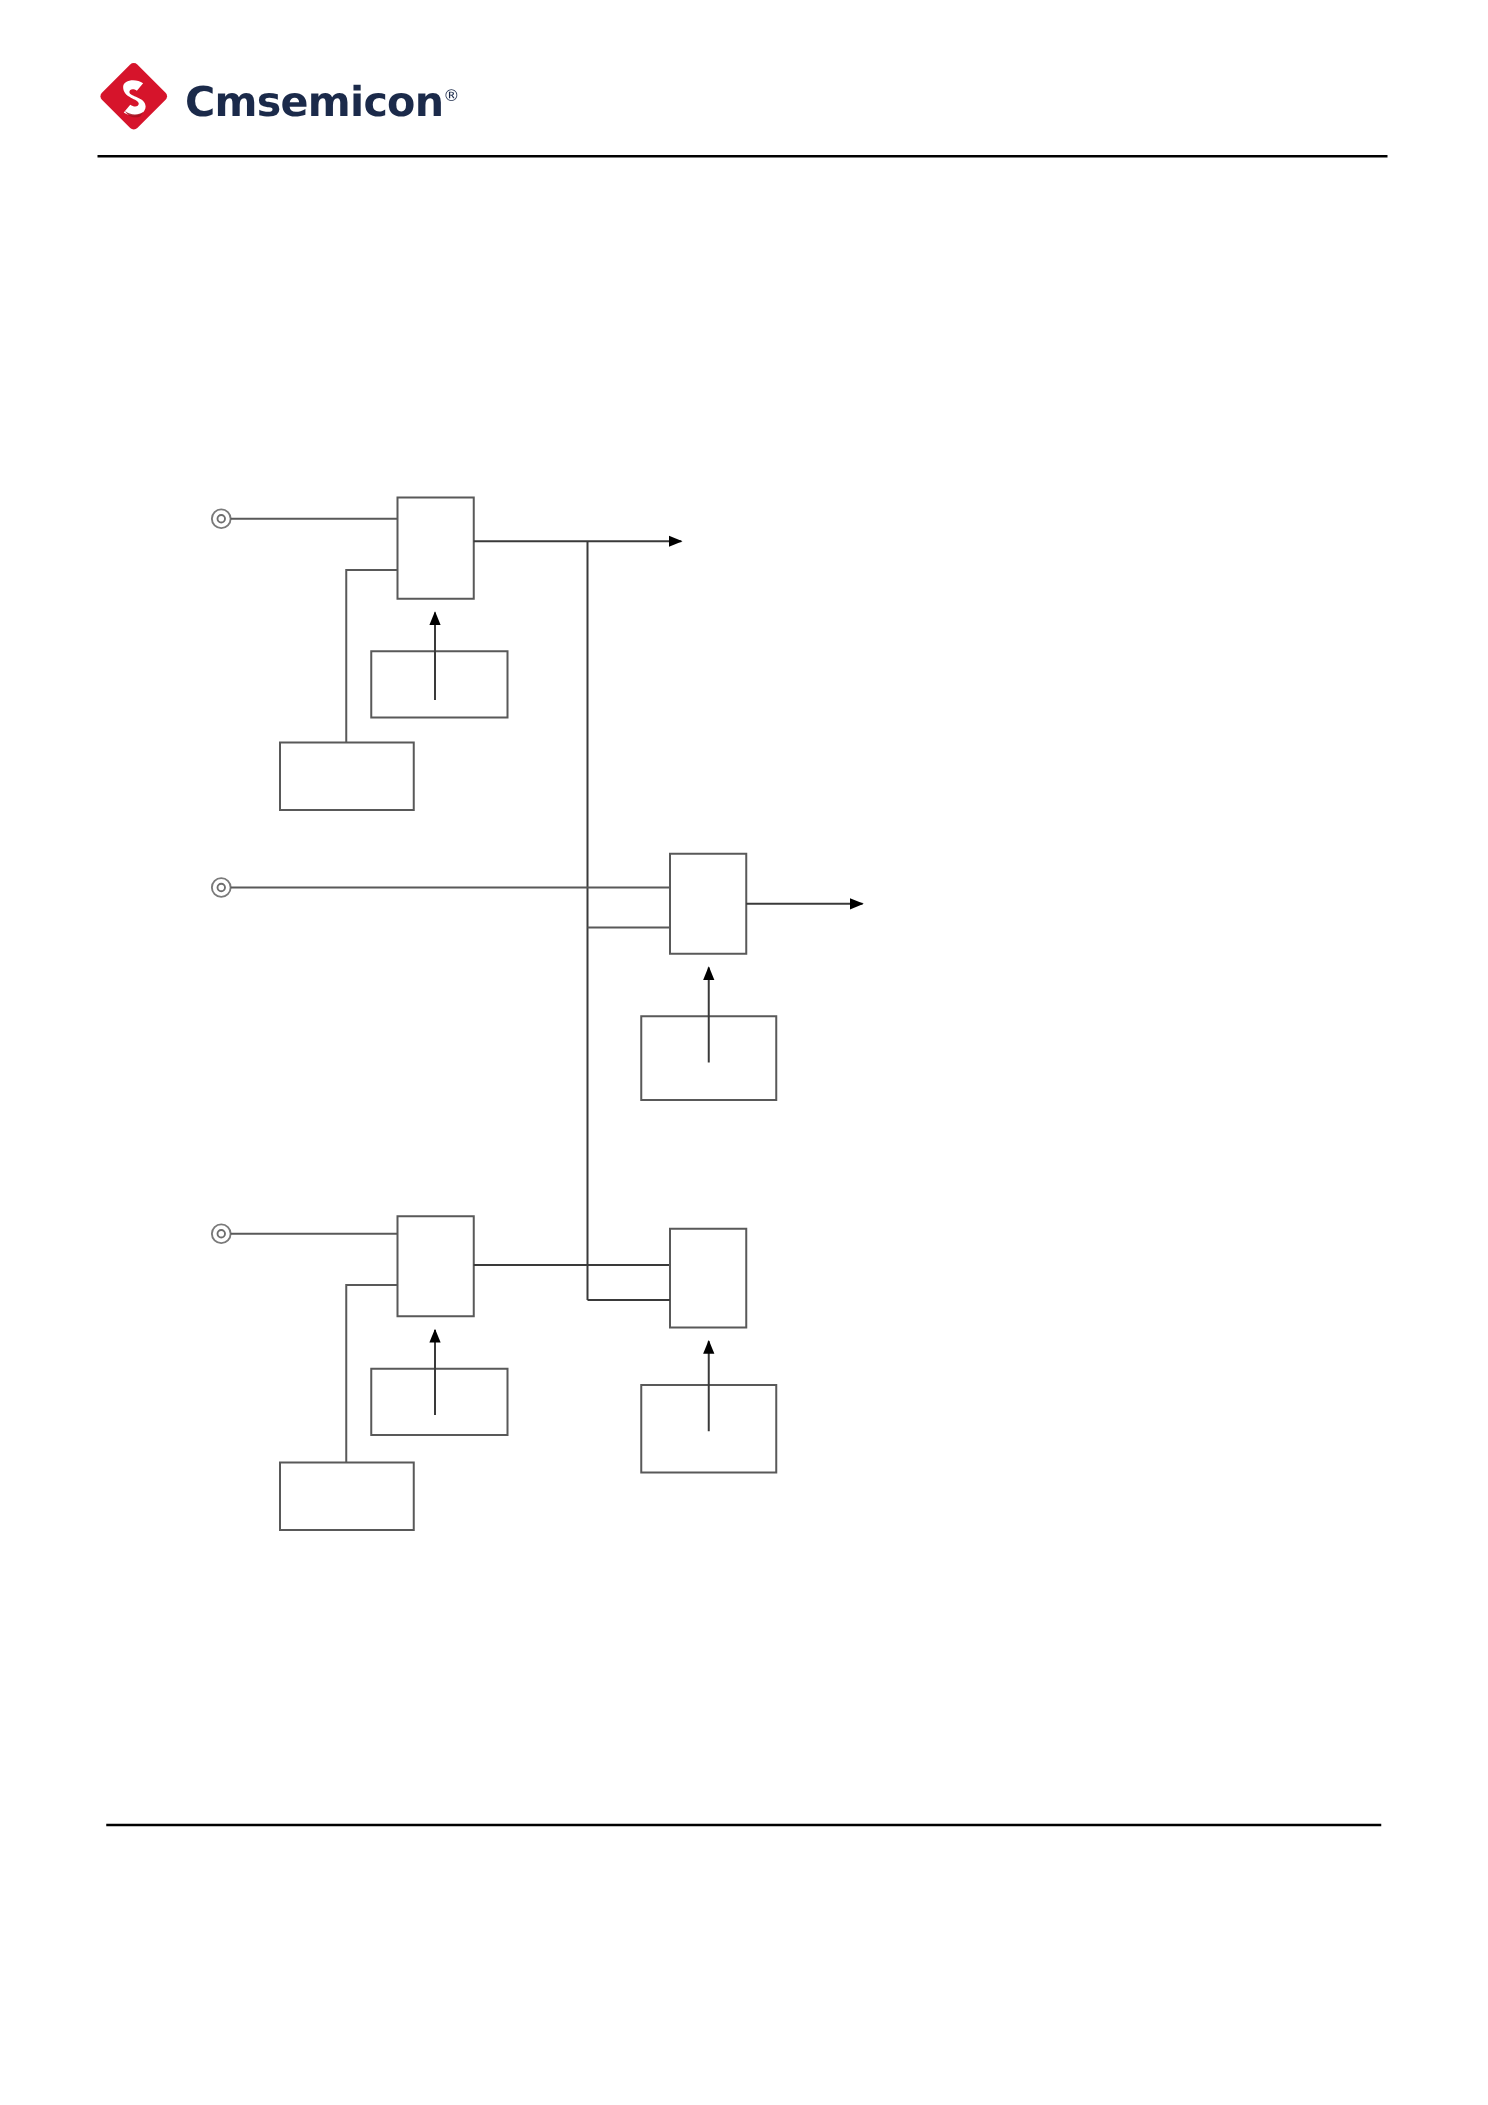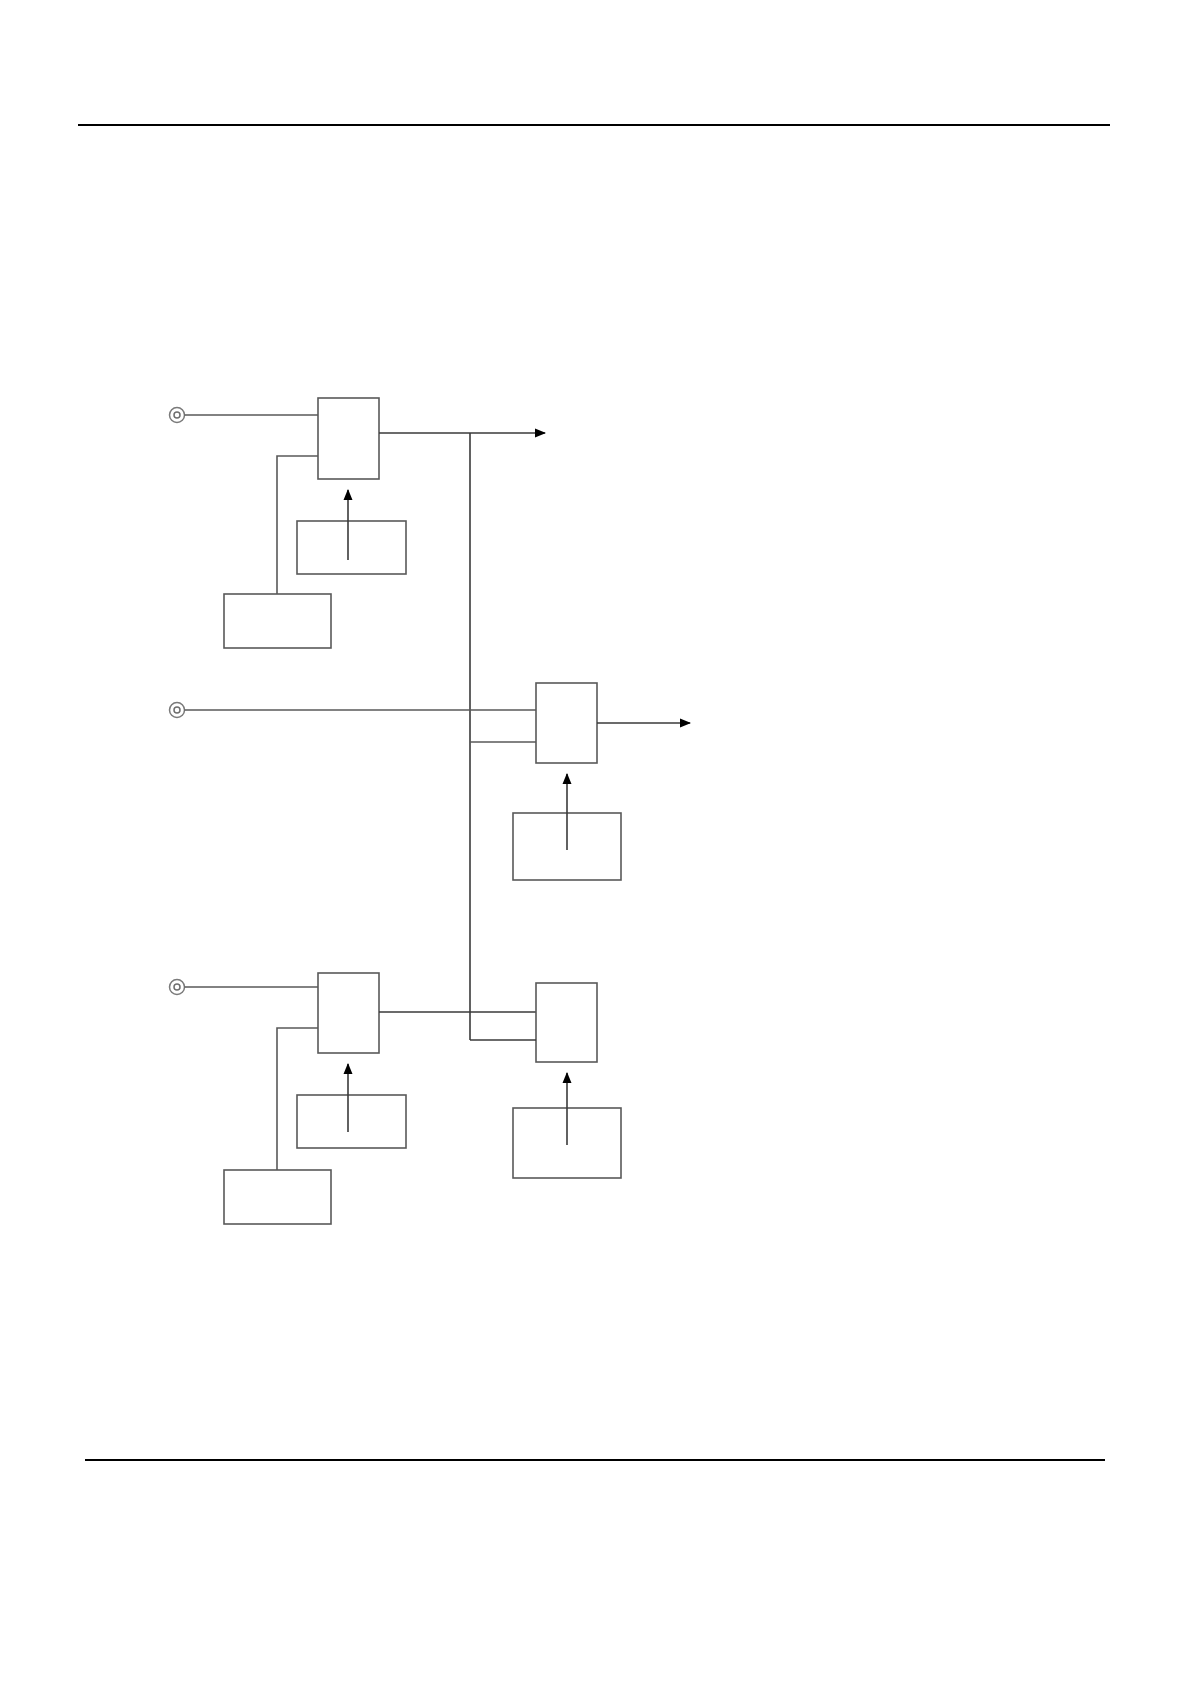--- a/index.html
+++ b/index.html
@@ -112,20 +112,44 @@
     fill: #ffffff;
     stroke: #6e6e6e;
     stroke-width: 1.5;
   }
 </style>
 </head>
 <body>
 
 <div id="page-header">
 
+  <div id="brand-logo">
+
+    <div id="logo-mark">
+      <svg width="58" height="58" viewBox="0 0 58 58" aria-hidden="true">
+        <g transform="rotate(-45 29 29)">
+          <rect x="9" y="9" width="40" height="40" rx="4" ry="4" fill="#d6142b"></rect>
+        </g>
+
+        <path d="M20.5 21.5
+                 C 20.5 15.5, 31 14.5, 36.5 18.5
+                 L 31.5 24.5
+                 C 28.5 22.5, 25.5 23.2, 25.5 25.6
+                 C 25.5 29.5, 38.5 29.5, 38.5 37.2
+                 C 38.5 44.5, 27 46.5, 21 42
+                 L 26.2 35.8
+                 C 29.5 38.2, 33 37.4, 33 34.8
+                 C 33 30.8, 20.5 30.6, 20.5 21.5 Z" fill="#ffffff"></path>
+        <path d="M22.0 40.8 C 26.0 44.0, 32.5 44.6, 36.6 41.4 L 34.4 44.9 C 30.0 47.0, 24.6 45.6, 22.0 40.8 Z" fill="#a4101f" opacity="0.85"></path>
+      </svg>
+    </div>
+
+    <div id="logo-wordmark"><span>Cmsemicon</span><span id="logo-reg">®</span></div>
+
+  </div>
 
   <div id="header-rule"></div>
 </div>
 
 <div id="block-diagram">
   <svg width="1190" height="1684" viewBox="0 0 1190 1684" aria-hidden="true">
 
     <defs>
       <marker id="arrow-right" markerWidth="11" markerHeight="11" refX="10" refY="5.5" orient="auto" markerUnits="userSpaceOnUse">
         <path d="M0,1 L11,5.5 L0,10 z" class="dg-arrowhead"></path>

